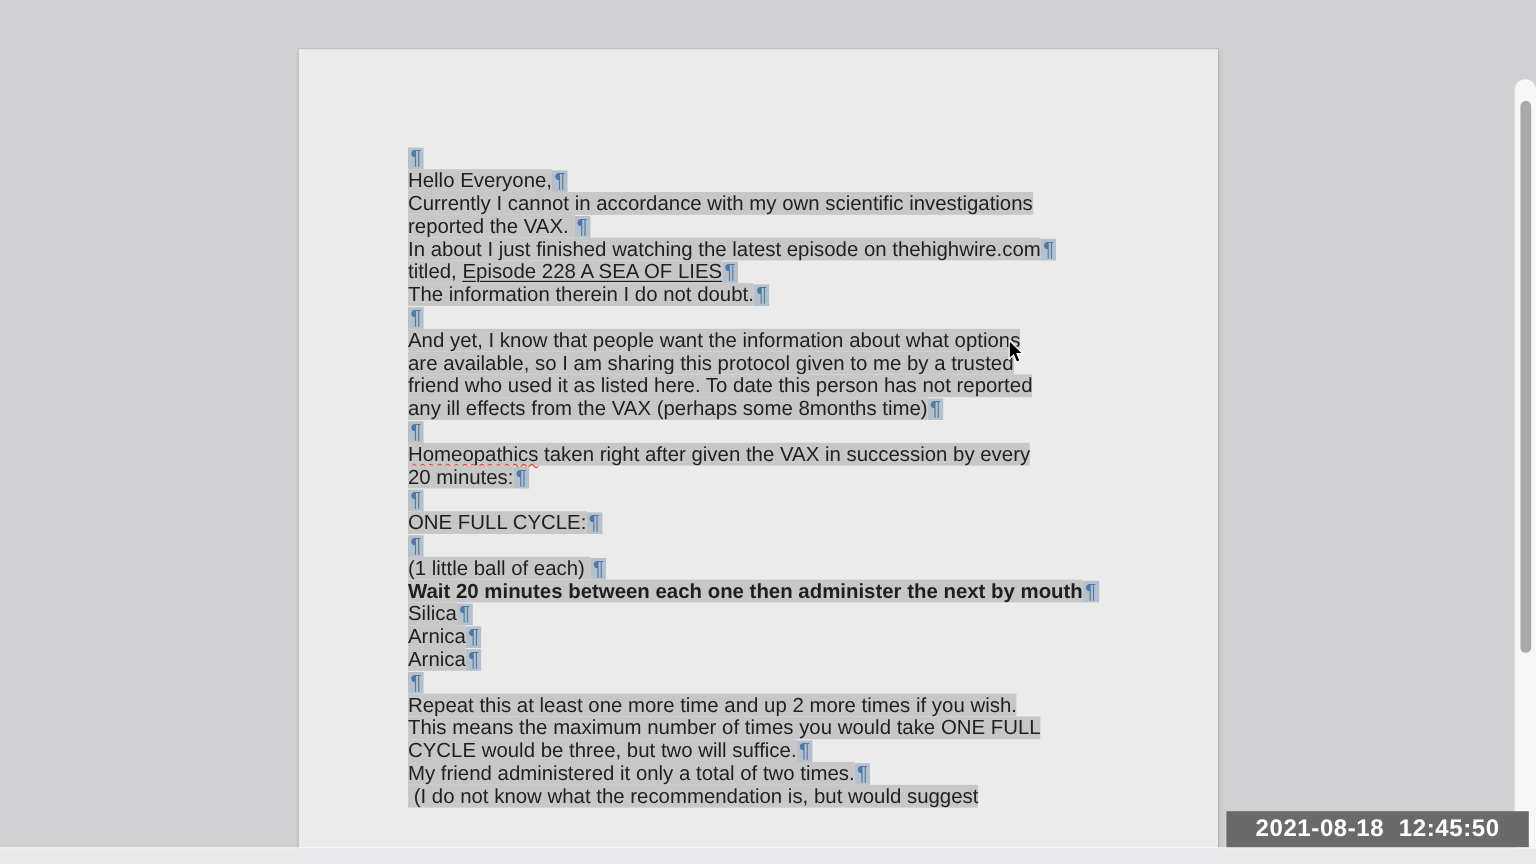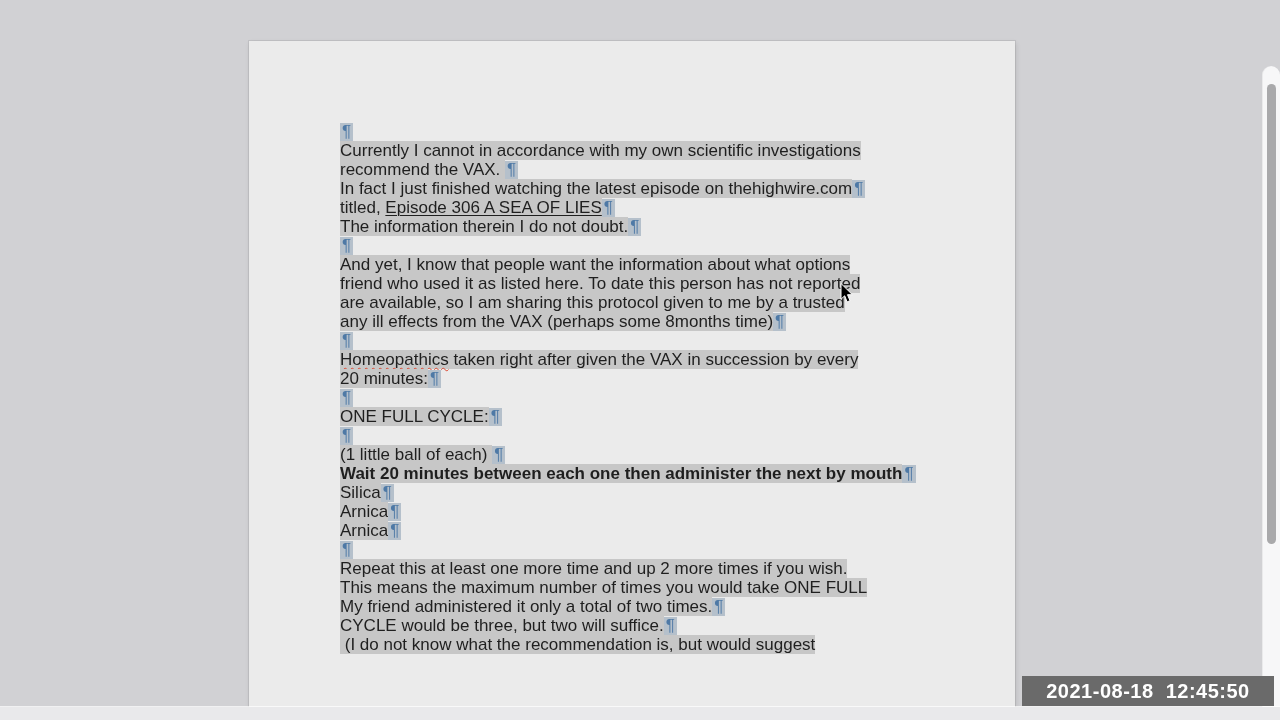--- a/index.html
+++ b/index.html
@@ -58,46 +58,47 @@
   .cursor{position:absolute;left:840px;top:283px;z-index:6;}
 </style>
 </head>
 <body>
 
 <div class="stage">
 
   <div class="page">
     <div class="textblock" id="doc-lines">
         <div class="line"><span class="pilcrow">¶</span></div>
+        <div class="line"><span class="run">Hello Everyone,</span><span class="pilcrow">¶</span></div>
         <div class="line"><span class="run">Currently I cannot in accordance with my own scientific investigations</span></div>
-        <div class="line"><span class="run">recommend the VAX. </span><span class="pilcrow">¶</span></div>
-        <div class="line"><span class="run">In fact I just finished watching the latest episode on thehighwire.com</span><span class="pilcrow">¶</span></div>
-        <div class="line"><span class="run">titled, </span><span class="run underline">Episode 306 A SEA OF LIES</span><span class="pilcrow">¶</span></div>
+        <div class="line"><span class="run">reported the VAX. </span><span class="pilcrow">¶</span></div>
+        <div class="line"><span class="run">In about I just finished watching the latest episode on thehighwire.com</span><span class="pilcrow">¶</span></div>
+        <div class="line"><span class="run">titled, </span><span class="run underline">Episode 228 A SEA OF LIES</span><span class="pilcrow">¶</span></div>
         <div class="line"><span class="run">The information therein I do not doubt.</span><span class="pilcrow">¶</span></div>
         <div class="line"><span class="pilcrow">¶</span></div>
         <div class="line"><span class="run">And yet, I know that people want the information about what options</span></div>
+        <div class="line"><span class="run">are available, so I am sharing this protocol given to me by a trusted</span></div>
         <div class="line"><span class="run">friend who used it as listed here. To date this person has not reported</span></div>
-        <div class="line"><span class="run">are available, so I am sharing this protocol given to me by a trusted</span></div>
         <div class="line"><span class="run">any ill effects from the VAX (perhaps some 8months time)</span><span class="pilcrow">¶</span></div>
         <div class="line"><span class="pilcrow">¶</span></div>
         <div class="line"><span class="run misspell">Homeopathics</span><span class="run"> taken right after given the VAX in succession by every</span></div>
         <div class="line"><span class="run">20 minutes:</span><span class="pilcrow">¶</span></div>
         <div class="line"><span class="pilcrow">¶</span></div>
         <div class="line"><span class="run">ONE FULL CYCLE:</span><span class="pilcrow">¶</span></div>
         <div class="line"><span class="pilcrow">¶</span></div>
         <div class="line"><span class="run">(1 little ball of each) </span><span class="pilcrow">¶</span></div>
         <div class="line"><span class="run bold">Wait 20 minutes between each one then administer the next by mouth</span><span class="pilcrow">¶</span></div>
         <div class="line"><span class="run">Silica</span><span class="pilcrow">¶</span></div>
         <div class="line"><span class="run">Arnica</span><span class="pilcrow">¶</span></div>
         <div class="line"><span class="run">Arnica</span><span class="pilcrow">¶</span></div>
         <div class="line"><span class="pilcrow">¶</span></div>
         <div class="line"><span class="run">Repeat this at least one more time and up 2 more times if you wish.</span></div>
         <div class="line"><span class="run">This means the maximum number of times you would take ONE FULL</span></div>
+        <div class="line"><span class="run">CYCLE would be three, but two will suffice.</span><span class="pilcrow">¶</span></div>
         <div class="line"><span class="run">My friend administered it only a total of two times.</span><span class="pilcrow">¶</span></div>
-        <div class="line"><span class="run">CYCLE would be three, but two will suffice.</span><span class="pilcrow">¶</span></div>
         <div class="line"><span class="run"> (I do not know what the recommendation is, but would suggest</span></div>
       </div>
   </div>
 
   <div class="scroll-track">
     <div class="scroll-thumb"></div>
   </div>
 
   <div class="bottom-strip"></div>
 

